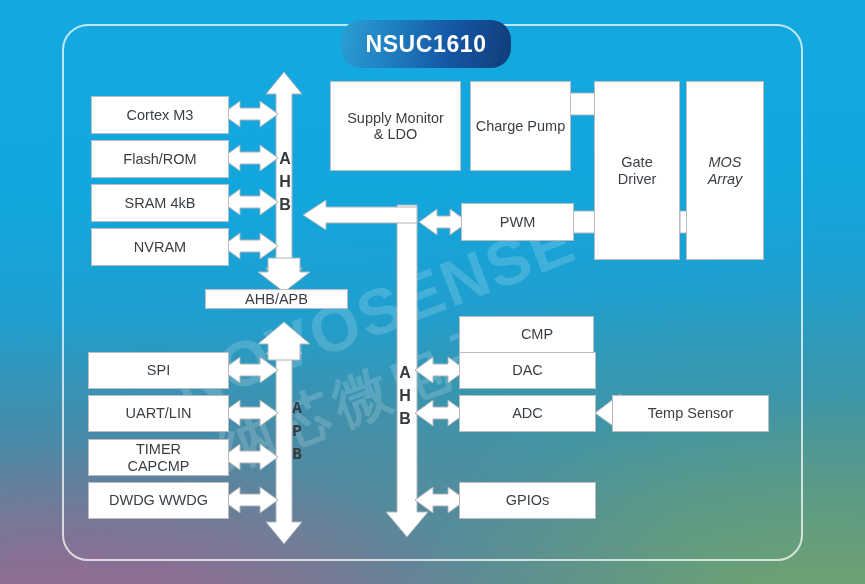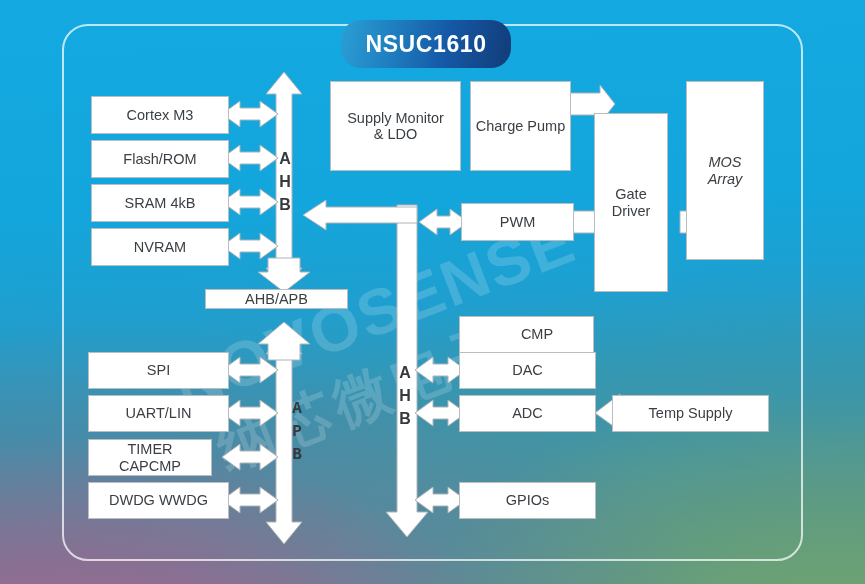--- a/index.html
+++ b/index.html
@@ -144,38 +144,38 @@
 
 <div class="blk" style="left:91px;  top:96px;  width:138px; height:38px;">Cortex M3</div>
 <div class="blk" style="left:91px;  top:140px; width:138px; height:38px;">Flash/ROM</div>
 <div class="blk" style="left:91px;  top:184px; width:138px; height:38px;">SRAM 4kB</div>
 <div class="blk" style="left:91px;  top:228px; width:138px; height:38px;">NVRAM</div>
 
 <div class="blk" style="left:205px; top:289px; width:143px; height:20px;">AHB/APB</div>
 
 <div class="blk" style="left:88px;  top:352px; width:141px; height:37px;">SPI</div>
 <div class="blk" style="left:88px;  top:395px; width:141px; height:37px;">UART/LIN</div>
-<div class="blk" style="left:88px;  top:439px; width:124px; height:37px;">TIMER
+<div class="blk" style="left:88px;  top:439px; width:141px; height:37px;">TIMER
 CAPCMP</div>
 <div class="blk" style="left:88px;  top:482px; width:141px; height:37px;">DWDG WWDG</div>
 
 <div class="blk" style="left:330px; top:81px; width:131px; height:90px;">Supply Monitor
 &amp; LDO</div>
 <div class="blk" style="left:470px; top:81px; width:101px; height:90px;">Charge Pump</div>
-<div class="blk" style="left:594px; top:81px; width:74px;  height:179px;margin-top:32px;">Gate
+<div class="blk" style="left:594px; top:81px; width:86px;  height:179px;">Gate
 Driver</div>
 <div class="blk" style="left:686px; top:81px; width:78px;  height:179px;font-style:italic;">MOS
 Array</div>
 
 <div class="blk" style="left:461px; top:203px; width:113px; height:38px;">PWM</div>
 
 <div class="blk" style="left:459px; top:316px; width:135px; height:37px;padding-left:21px;">CMP</div>
 <div class="blk" style="left:459px; top:352px; width:137px; height:37px;">DAC</div>
 <div class="blk" style="left:459px; top:395px; width:137px; height:37px;">ADC</div>
-<div class="blk" style="left:612px; top:395px; width:157px; height:37px;">Temp Supply</div>
+<div class="blk" style="left:612px; top:395px; width:157px; height:37px;">Temp Sensor</div>
 <div class="blk" style="left:459px; top:482px; width:137px; height:37px;">GPIOs</div>
 
 <div class="buslabel" style="left:276px; top:147px; width:18px;">A
 H
 B</div>
 <div class="buslabel" style="left:288px; top:398px; width:18px;font-family:Liberation Mono, monospace;">A
 P
 B</div>
 <div class="buslabel" style="left:396px; top:361px; width:18px;">A
 H

